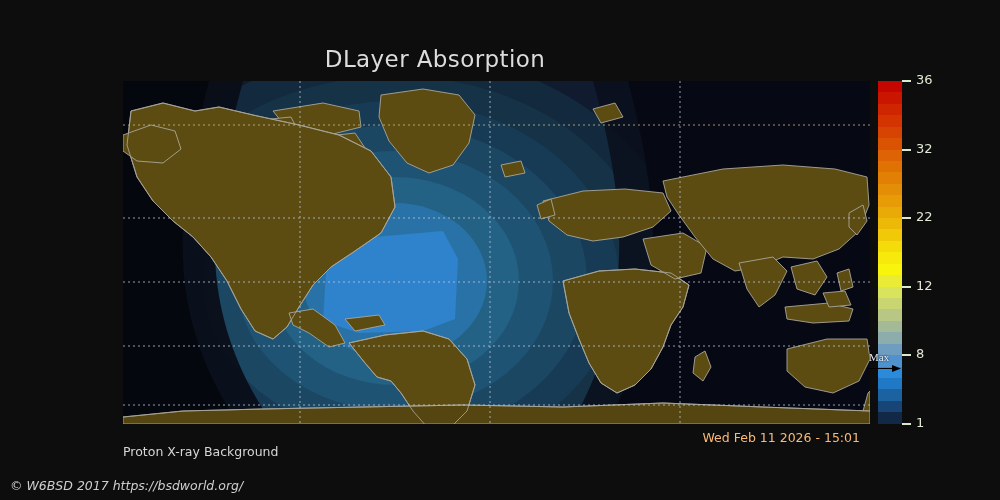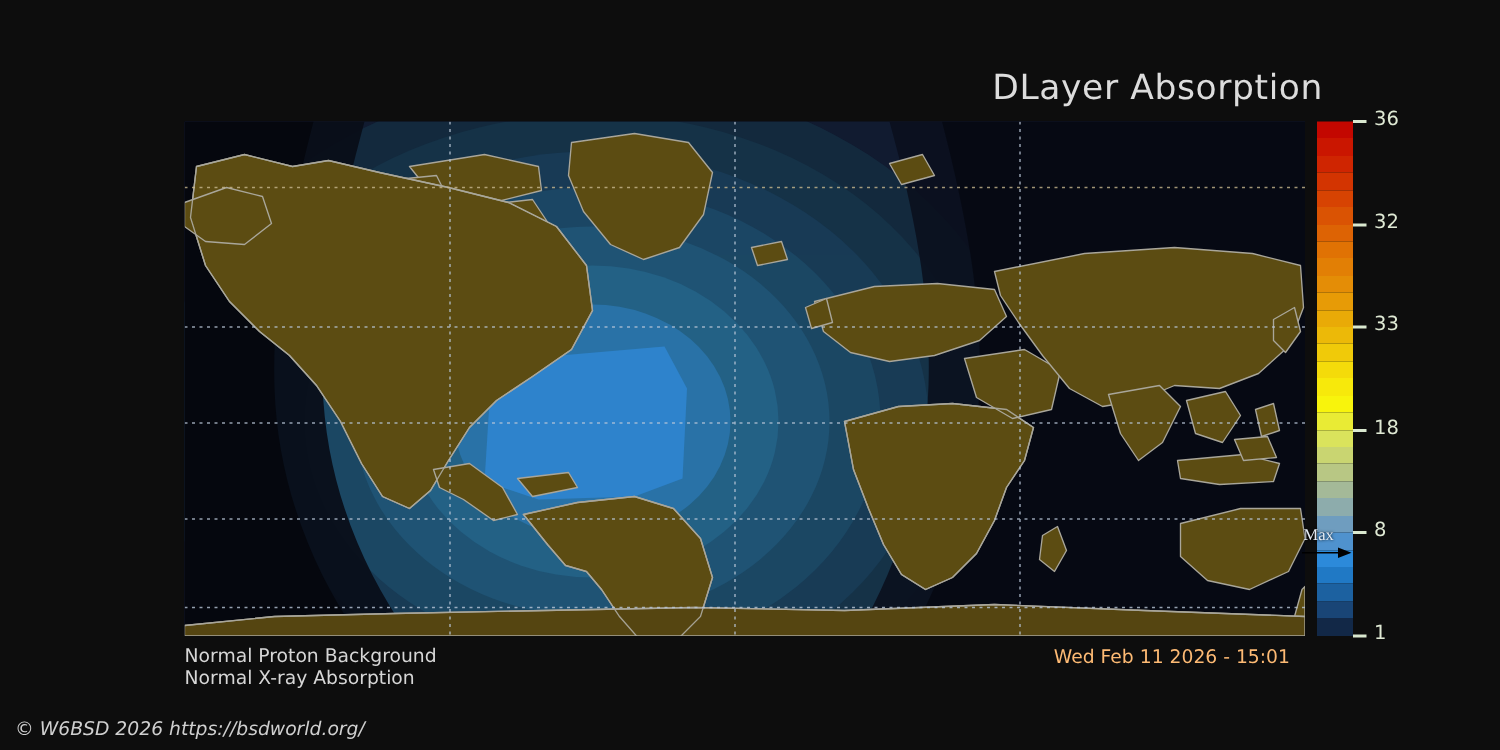--- a/index.html
+++ b/index.html
@@ -8,26 +8,25 @@
     background:#0d0d0d;
     font-family:"DejaVu Sans","Liberation Sans",sans-serif;
     overflow:hidden;
     position:relative;
   }
   #figure{position:absolute;left:0;top:0;width:1000px;height:500px;}
 
   
   .title{
     position:absolute;left:0;top:46px;width:870px;
-    text-align:right;
+    text-align:center;
     color:#dcdcdc;
     font-size:23px;
     letter-spacing:.4px;
     font-weight:400;
-    padding-left:12px;
   }
 
   
   .map-frame{
     position:absolute;left:123px;top:81px;width:747px;height:343px;
     overflow:hidden;
     background:#101a2e;
   }
   .map-svg{position:absolute;left:0;top:0;width:747px;height:343px;display:block;}
 
@@ -246,42 +245,41 @@
       <div class="ctick" style="top: 0px;">
         <span class="dash"></span>
         <span class="lab">36</span>
       </div>
       <div class="ctick" style="top: 68.6px;">
         <span class="dash"></span>
         <span class="lab">32</span>
       </div>
       <div class="ctick" style="top: 137.2px;">
         <span class="dash"></span>
-        <span class="lab">33</span>
+        <span class="lab">22</span>
       </div>
       <div class="ctick" style="top: 205.8px;">
         <span class="dash"></span>
-        <span class="lab">18</span>
+        <span class="lab">12</span>
       </div>
       <div class="ctick" style="top: 274.4px;">
         <span class="dash"></span>
         <span class="lab">8</span>
       </div>
       <div class="ctick" style="top: 343px;">
         <span class="dash"></span>
         <span class="lab">1</span>
       </div>
     </div>
   <div class="cbar-axis-label">Affected Frequency (MHz)</div>
 
   <div class="max-marker">
     <div class="mtxt">Max</div>
     <svg class="marrow" viewBox="0 0 34 9">
       <path d="M0,4 L24,4 L24,1 L33,4.5 L24,8 L24,5 L0,5 Z" fill="#000"></path>
     </svg>
   </div>
 
-  <div class="note note-proton">Normal Proton Background</div>
-  <div class="note note-xray">Normal X-ray Absorption</div>
+  <div class="note note-xray">Proton X-ray Background</div>
   <div class="stamp">Wed Feb 11 2026 - 15:01</div>
-  <div class="copyright">© W6BSD 2026 https://bsdworld.org/</div>
+  <div class="copyright">© W6BSD 2017 https://bsdworld.org/</div>
 
 </div>
 
 </body></html>

